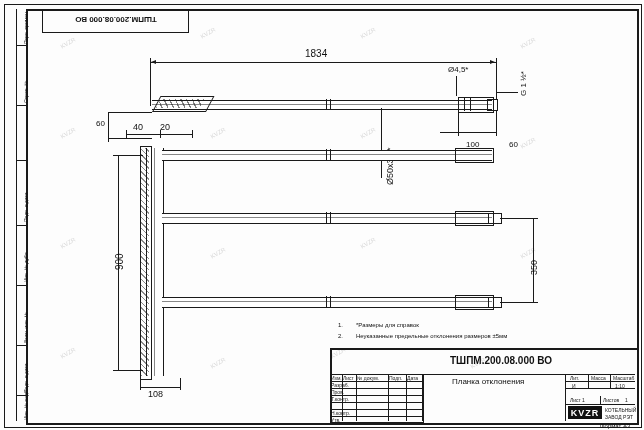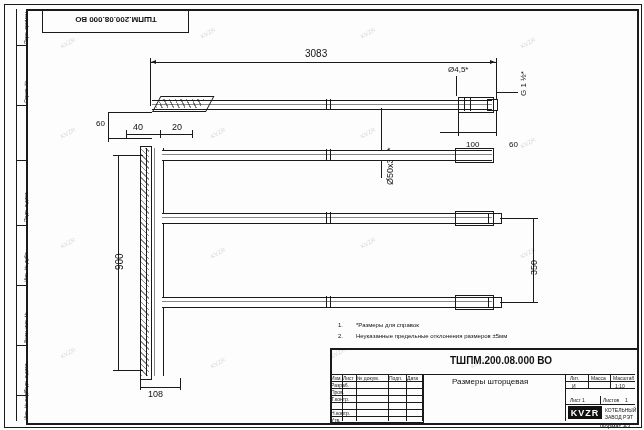--- a/index.html
+++ b/index.html
@@ -77,21 +77,21 @@
   <div class="txt t5 rot90" style="left:24px;top:420px;">Инв. № подл.</div>
 
   <div class="box" style="left:42px;top:9px;width:145px;height:22px;"></div>
   <div class="txt t8 bold rot180" style="left:52px;top:15px;width:128px;text-align:center;">ТШПМ.200.08.000 ВО</div>
 
   <div class="ext" style="left:150px;top:58px;height:48px;"></div>
   <div class="ext" style="left:496px;top:58px;height:42px;"></div>
   <div class="dim" style="left:150px;top:62px;width:346px;"></div>
   <div class="arrowL" style="left:151px;top:60px;"></div>
   <div class="arrowR" style="left:490px;top:60px;"></div>
-  <div class="txt t10" style="left:305px;top:49px;">3083</div>
+  <div class="txt t10" style="left:305px;top:49px;">1834</div>
 
   <div class="pipe" style="left:152px;top:100px;width:340px;height:8px;"></div>
   <div class="ln h" style="left:152px;top:104px;width:340px;background:#888;"></div>
 
   <div class="box" style="left:152px;top:96px;width:52px;height:14px;transform:skewX(-28deg);transform-origin:left bottom;"></div>
   <div class="hatch" style="left:156px;top:99px;width:44px;height:9px;transform:skewX(-28deg);transform-origin:left bottom;opacity:.55;"></div>
 
   <div class="ln v" style="left:326px;top:99px;height:10px;"></div>
   <div class="ln v" style="left:330px;top:99px;height:10px;"></div>
 
@@ -114,21 +114,21 @@
   <div class="txt t8" style="left:509px;top:141px;">60</div>
 
   <div class="dim" style="left:108px;top:120px;width:1px;height:22px;background:#1a1a1a;width:1px;"></div>
   <div class="ln v" style="left:108px;top:112px;height:26px;"></div>
   <div class="txt t8" style="left:96px;top:120px;">60</div>
   <div class="ln h" style="left:108px;top:112px;width:44px;"></div>
   <div class="ln h" style="left:108px;top:138px;width:44px;"></div>
 
   <div class="ln h" style="left:126px;top:134px;width:66px;"></div>
   <div class="txt t9" style="left:133px;top:123px;">40</div>
-  <div class="txt t9" style="left:172px;top:123px;">20</div>
+  <div class="txt t9" style="left:160px;top:123px;">20</div>
   <div class="ln v" style="left:126px;top:130px;height:8px;"></div>
   <div class="ln v" style="left:160px;top:130px;height:8px;"></div>
   <div class="ln v" style="left:192px;top:130px;height:8px;"></div>
 
   <div class="txt t9 rot90" style="left:386px;top:185px;">Ø50х3,5*</div>
   <div class="ln" style="left:381px;top:108px;width:1px;height:70px;"></div>
 
   <div class="vpipe" style="left:146px;top:148px;width:16px;height:228px;"></div>
   <div class="ln v" style="left:154px;top:148px;height:228px;background:#888;"></div>
   <div class="box" style="left:140px;top:146px;width:10px;height:232px;"></div>
@@ -203,21 +203,21 @@
   <div class="tbl-txt" style="left:331px;top:403px;"></div>
   <div class="tbl-txt" style="left:331px;top:410px;">Н.контр.</div>
   <div class="tbl-txt" style="left:331px;top:417px;">Утв.</div>
 
   <div class="ln v" style="left:422px;top:374px;height:47px;"></div>
   <div class="ln v" style="left:565px;top:374px;height:47px;"></div>
   <div class="ln h" style="left:422px;top:374px;width:213px;"></div>
   <div class="ln h" style="left:565px;top:388px;width:70px;"></div>
   <div class="ln h" style="left:565px;top:404px;width:70px;"></div>
 
-  <div class="txt t8" style="left:452px;top:378px;">Размеры шторцевая</div>
+  <div class="txt t8" style="left:452px;top:378px;">Планка отклонения</div>
 
   <div class="ln h" style="left:565px;top:381px;width:70px;"></div>
   <div class="ln v" style="left:588px;top:374px;height:14px;"></div>
   <div class="ln v" style="left:610px;top:374px;height:14px;"></div>
   <div class="tbl-txt" style="left:570px;top:375px;">Лит.</div>
   <div class="tbl-txt" style="left:591px;top:375px;">Масса</div>
   <div class="tbl-txt" style="left:613px;top:375px;">Масштаб</div>
   <div class="tbl-txt" style="left:572px;top:383px;">И</div>
   <div class="tbl-txt" style="left:615px;top:383px;">1:10</div>
 

